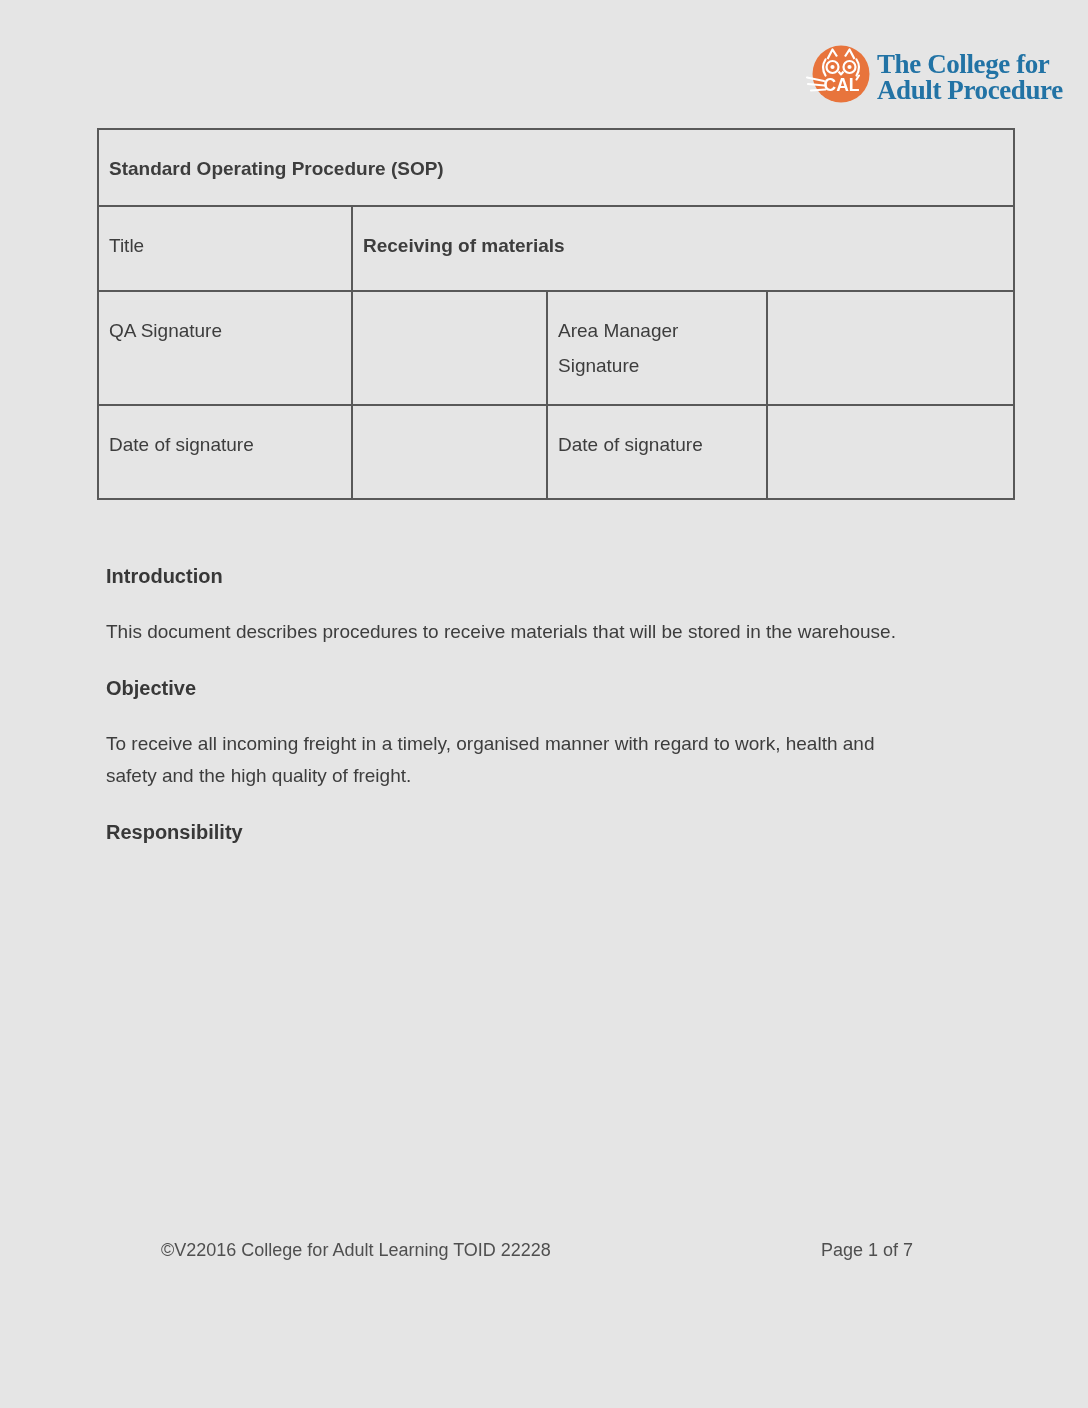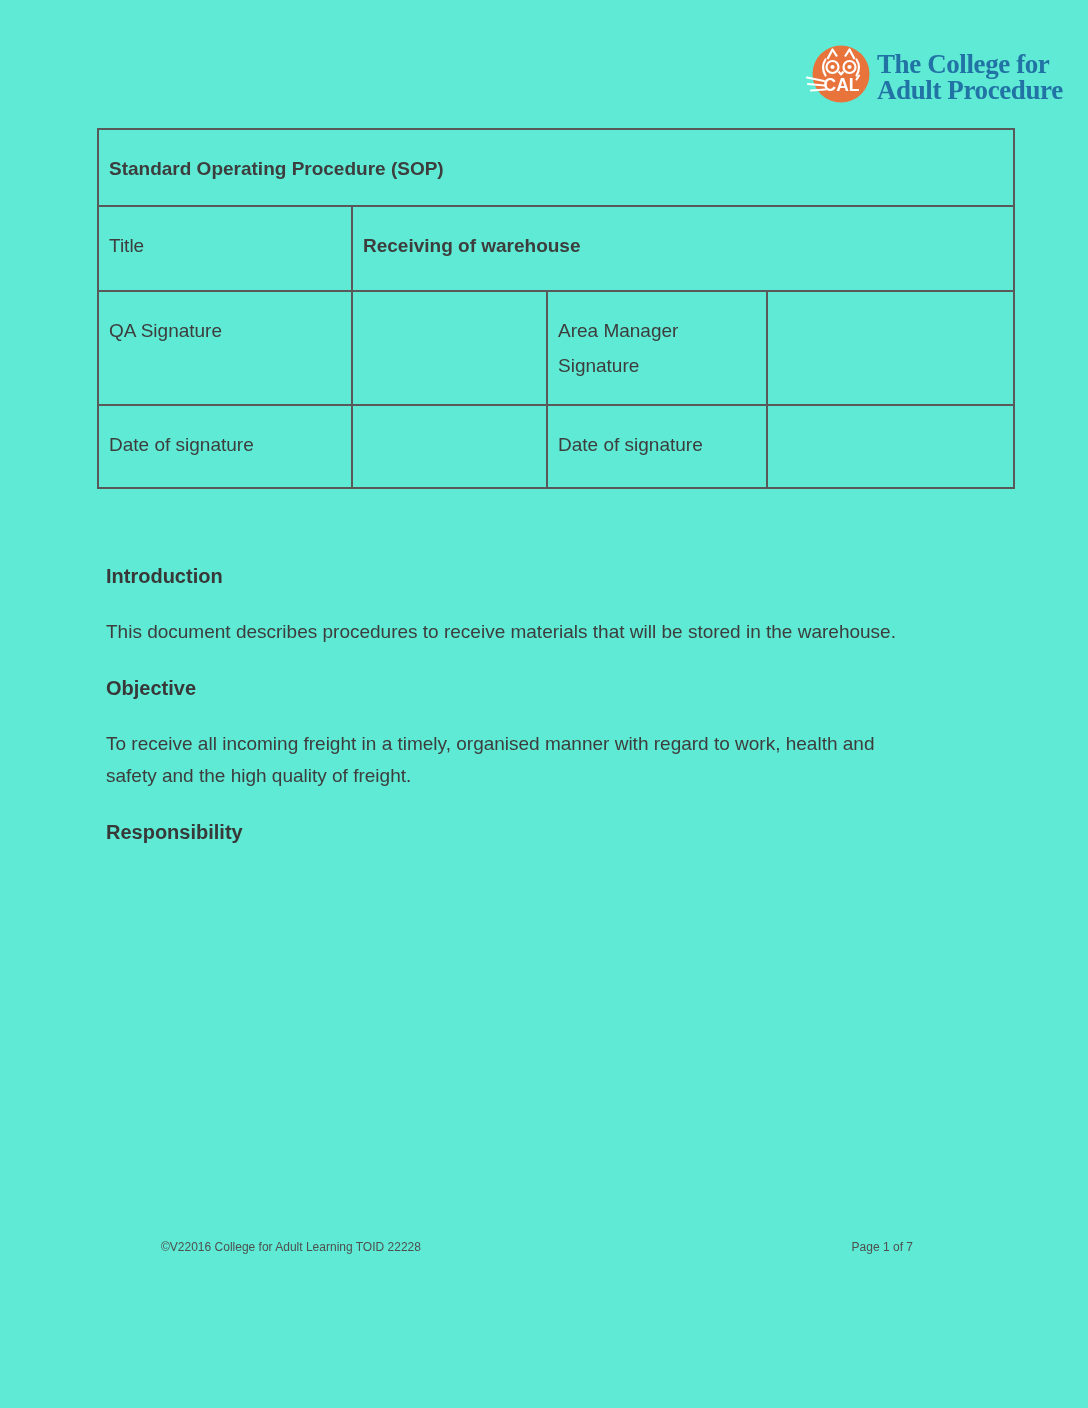--- a/index.html
+++ b/index.html
@@ -1,21 +1,21 @@
 <!DOCTYPE html>
 <html><head>
 <meta charset="utf-8">
 <style>
   * { margin: 0; padding: 0; box-sizing: border-box; }
   html, body { background: #ffffff; }
   .page {
     position: relative;
     width: 1088px;
     height: 1408px;
-    background: #5eead4;
+    background: #e5e5e5;
     font-family: "Liberation Sans", "DejaVu Sans", sans-serif;
     color: #3d3d3d;
     overflow: hidden;
   }
 
   
   .logo {
     position: absolute;
     top: 42px;
     left: 804px;
@@ -48,21 +48,21 @@
     vertical-align: top;
     padding: 21px 18px 10px 10px;
     font-size: 19px;
     line-height: 35px;
     color: #3d3d3d;
   }
   table.sop .bold { font-weight: 600; }
   tr.r1 td { height: 77px; }
   tr.r2 td { height: 85px; }
   tr.r3 td { height: 114px; border-radius: 23px; }
-  tr.r4 td { height: 83px; }
+  tr.r4 td { height: 94px; }
 
   
   .content {
     position: absolute;
     left: 106px;
     top: 560px;
     width: 830px;
   }
   .content h2 {
     font-size: 20px;
@@ -80,21 +80,21 @@
     color: #3d3d3d;
   }
 
   
   .footer-line1 {
     position: absolute;
     top: 1240px;
     left: 0;
     width: 100%;
     height: 22px;
-    font-size: 12px;
+    font-size: 18px;
     color: #4f4f4f;
   }
   .footer-copyright { position: absolute; left: 161px; top: 0; white-space: nowrap; }
   .footer-page { position: absolute; right: 175px; top: 0; white-space: nowrap; }
   .footer-line2 {
     position: absolute;
     top: 1296px;
     left: 0;
     width: 100%;
     text-align: center;
@@ -143,21 +143,21 @@
         <col style="width:195px">
         <col style="width:220px">
         <col style="width:247px">
     </colgroup>
     <tbody>
         <tr class="r1">
       <td colspan="4" class="bold">Standard Operating Procedure (SOP)</td>
     </tr>
     <tr class="r2">
       <td>Title</td>
-      <td colspan="3" class="bold">Receiving of warehouse</td>
+      <td colspan="3" class="bold">Receiving of materials</td>
     </tr>
     <tr class="r3">
       <td>QA Signature</td>
       <td></td>
       <td>Area Manager Signature</td>
       <td></td>
     </tr>
     <tr class="r4">
       <td>Date of signature</td>
       <td></td>

